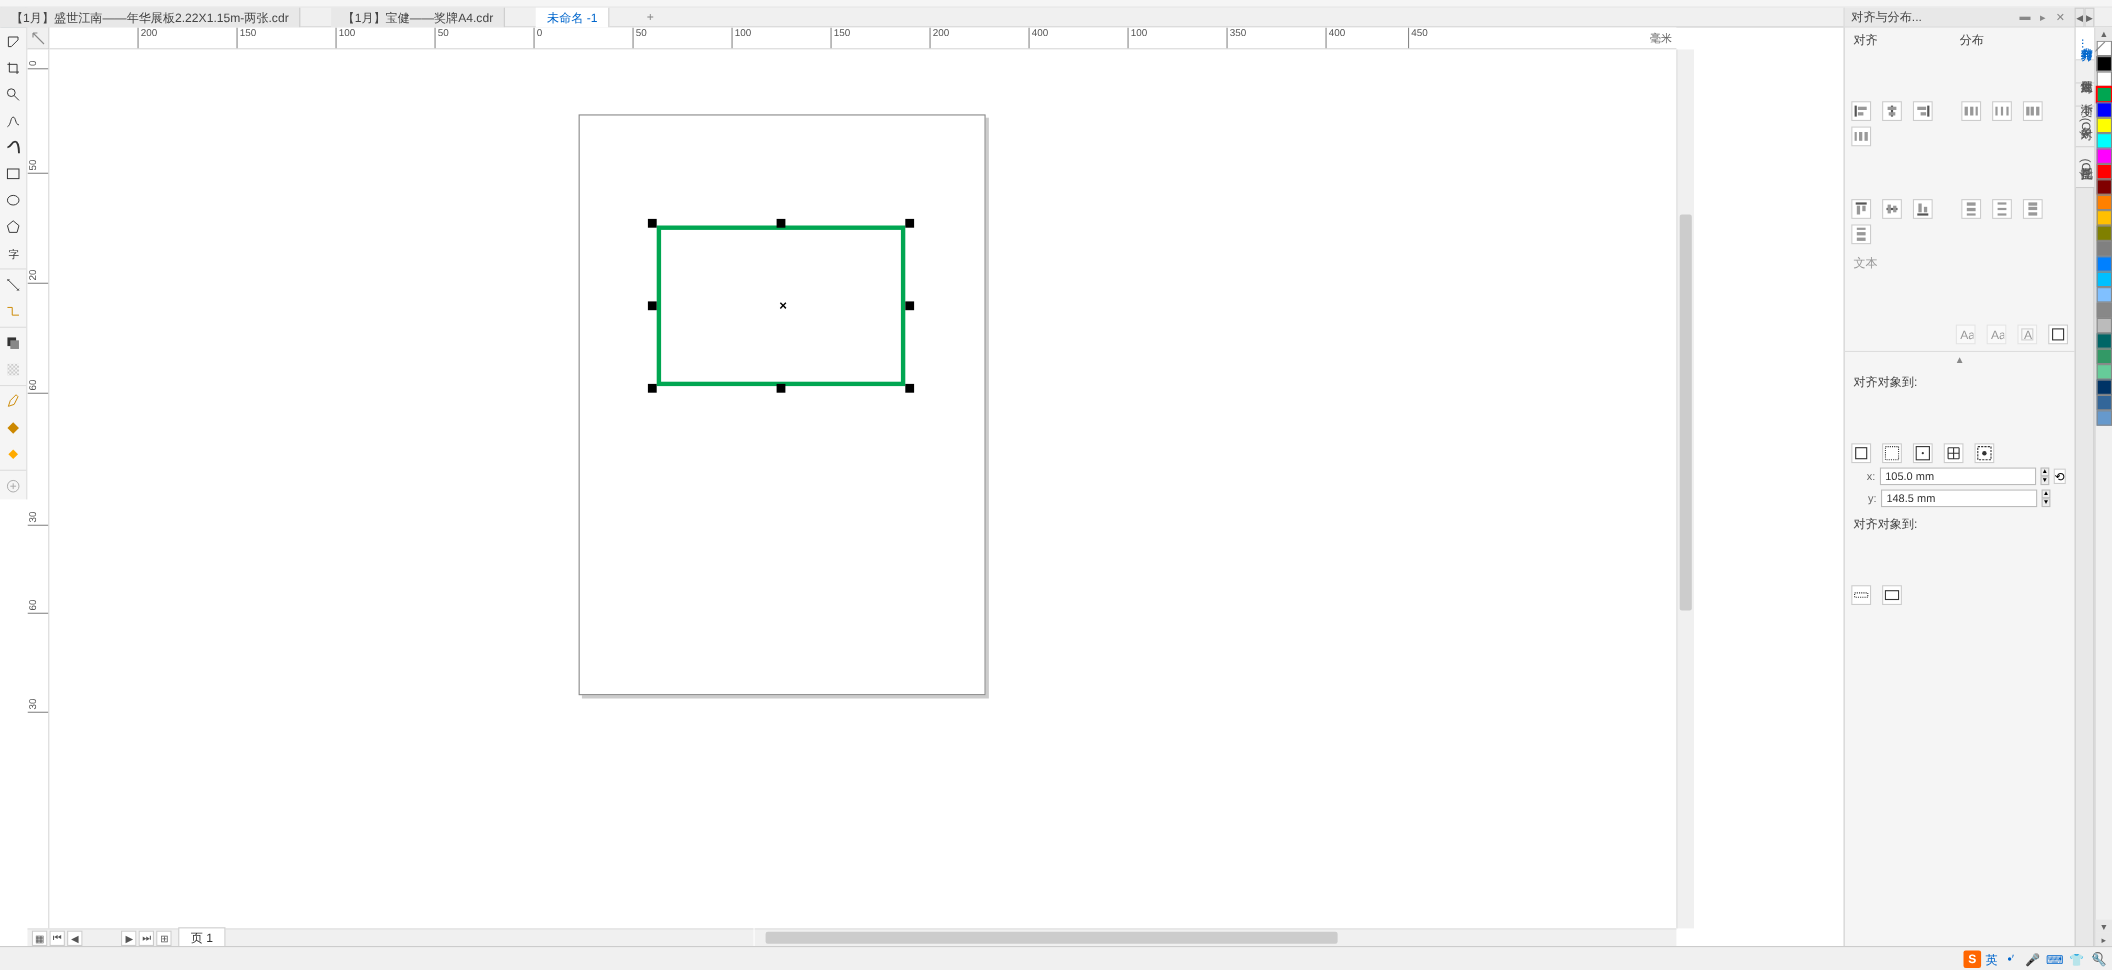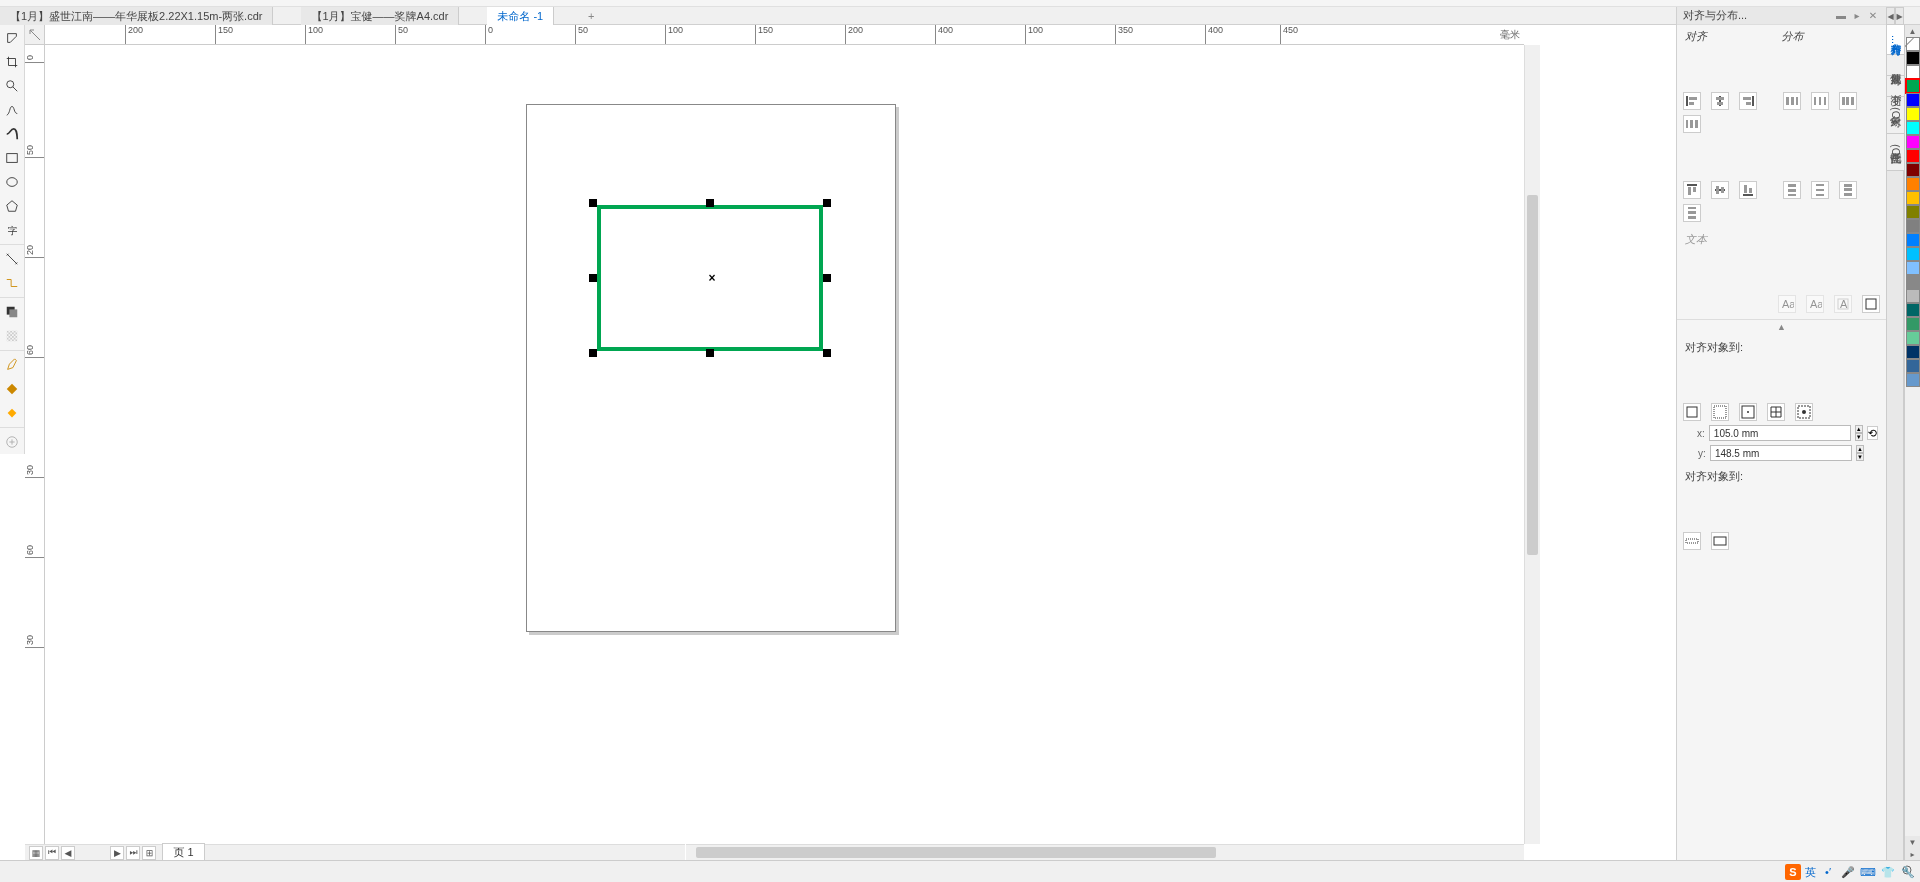--- a/index.html
+++ b/index.html
@@ -50,21 +50,21 @@
 .page-nav { position: absolute; bottom: 22px; left: 25px; height: 16px; width: 660px; background: #f0f0f0; border-top: 1px solid #ddd; display: flex; align-items: center; gap: 2px; padding-left: 4px; }
 .pn-btn { width: 14px; height: 14px; display: flex; align-items: center; justify-content: center; border: 1px solid #ccc; background: #fff; cursor: pointer; font-size: 9px; color: #555; }
 .pn-label { padding: 0 6px; font-size: 10px; color: #444; margin-top: 45px; }
 .pn-tab { padding: 1px 10px; background: #fff; border: 1px solid #ccc; font-size: 10px; color: #333; margin-left: 4px; }
 
 
 .right-panel { position: absolute; top: 7px; right: 34px; bottom: 22px; width: 210px; background: #f5f5f5; border-left: 1px solid #d0d0d0; display: flex; flex-direction: column; }
 .rp-title { height: 18px; display: flex; align-items: center; padding: 0 6px; font-size: 11px; color: #444; border-bottom: 1px solid #ddd; background: #e8e8e8; }
 .rp-title .spacer { flex: 1; }
 .rp-title-btn { width: 14px; height: 14px; margin-left: 2px; cursor: pointer; color: #888; display:flex; align-items:center; justify-content:center; font-size:10px; }
-.rp-row-labels { display: flex; padding: 4px 8px 2px; font-style: italic; }
+.rp-row-labels { display: flex; padding: 4px 8px 2px; }
 .rp-lbl { flex: 1; font-size: 11px; color: #444; }
 .rp-icon-grid { display: flex; flex-wrap: wrap; padding: 2px 6px; gap: 5px 10px; margin-top: 44px; }
 .rp-icon { width: 18px; height: 18px; border: 1px solid #ccc; background: #fff; cursor: pointer; display: flex; align-items: center; justify-content: center; }
 .rp-icon.disabled { opacity: 0.4; }
 .rp-section-lbl { padding: 6px 8px 2px; font-size: 11px; color: #444; }
 .rp-coord-row { display: flex; align-items: center; padding: 2px 8px; gap: 4px; }
 .rp-coord-lbl { width: 30px; text-align: right; font-size: 10px; color: #666; }
 .rp-coord-input { flex: 1; height: 16px; border: 1px solid #bbb; background: #fff; font-size: 10px; padding: 0 4px; color: #333; }
 .rp-spinner { width: 12px; height: 16px; display:flex; flex-direction:column; }
 .rp-spin-btn { flex:1; border:1px solid #bbb; background:#eee; font-size:6px; display:flex; align-items:center; justify-content:center; }

